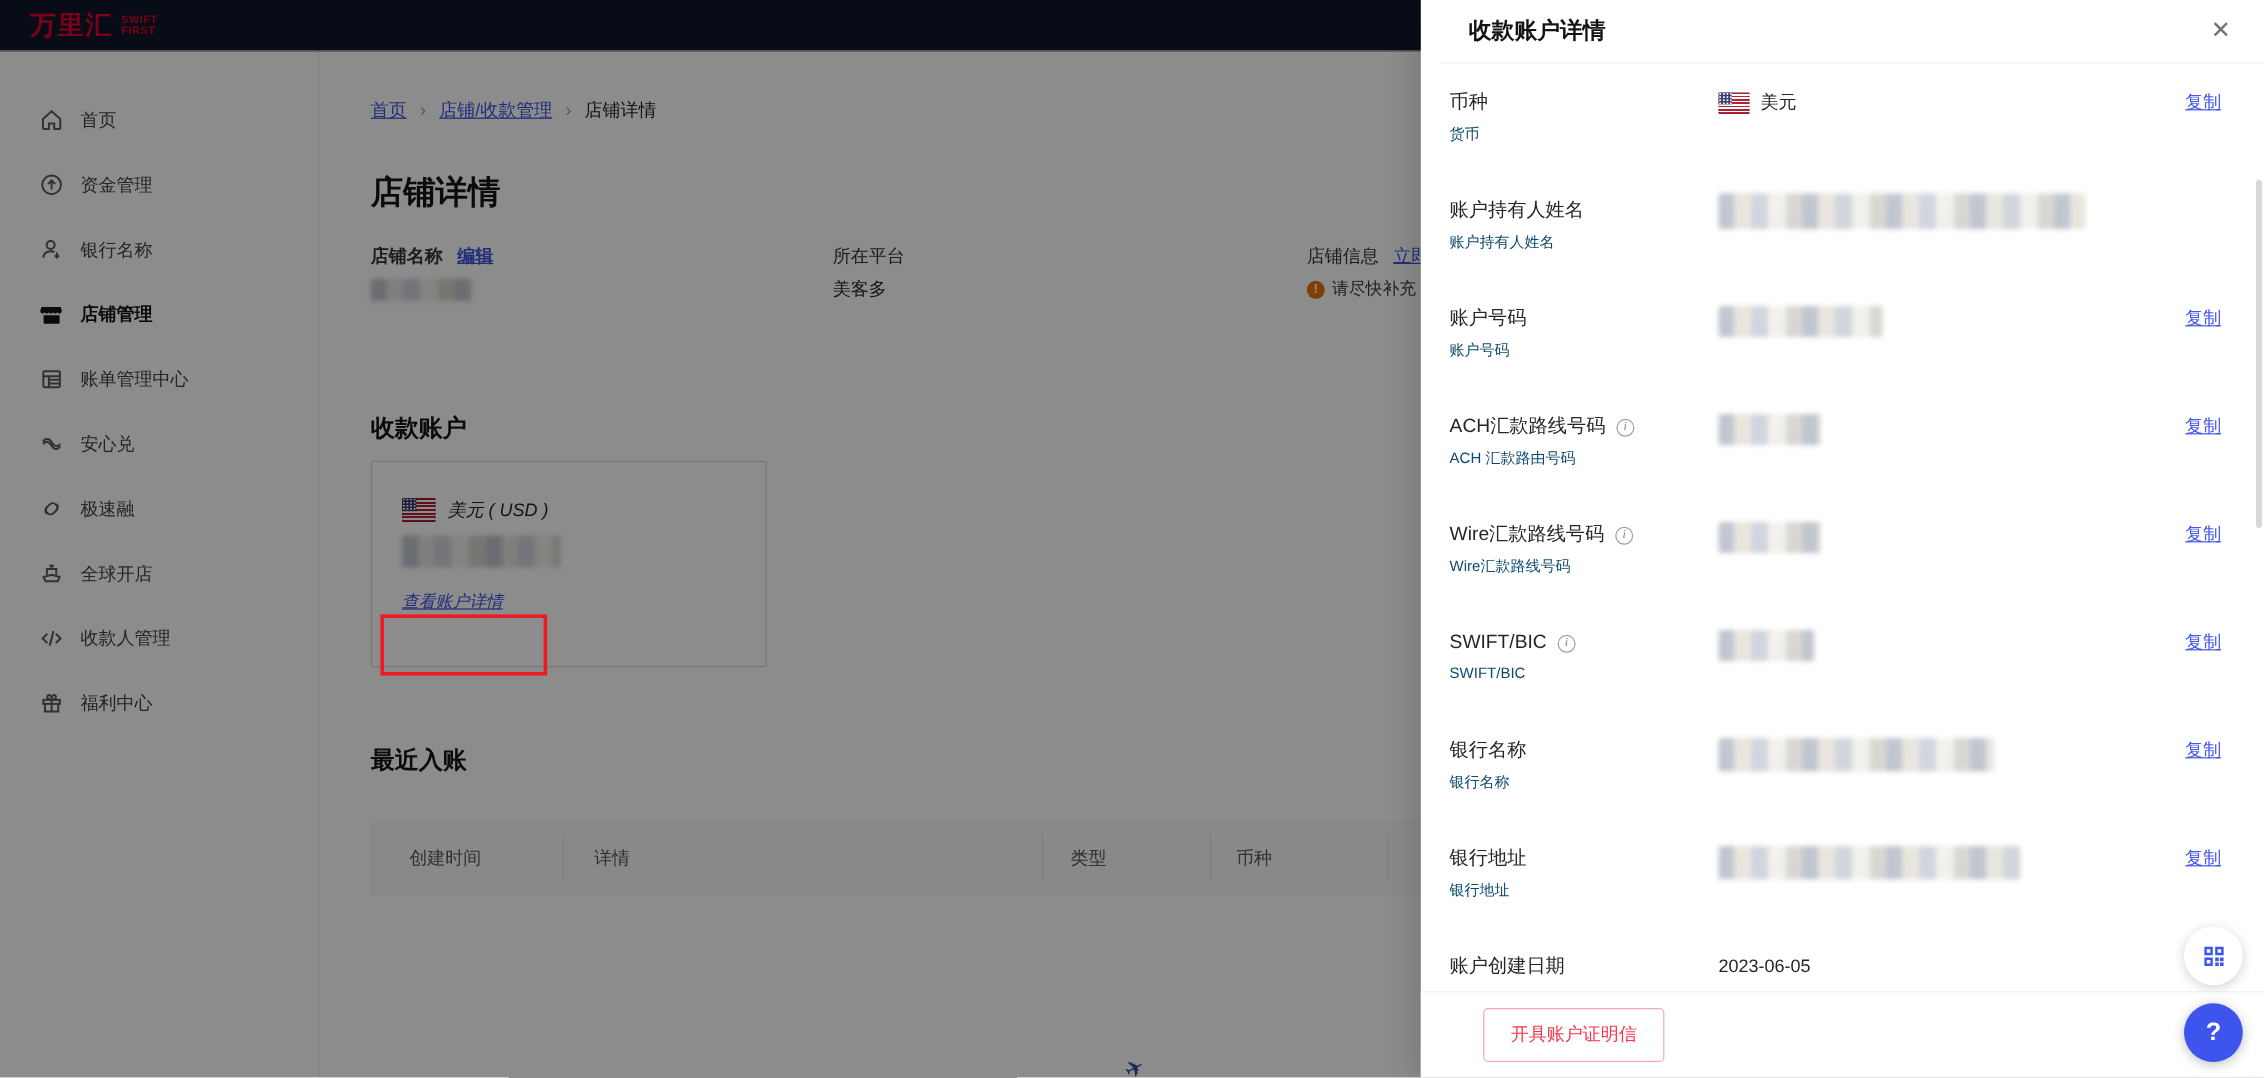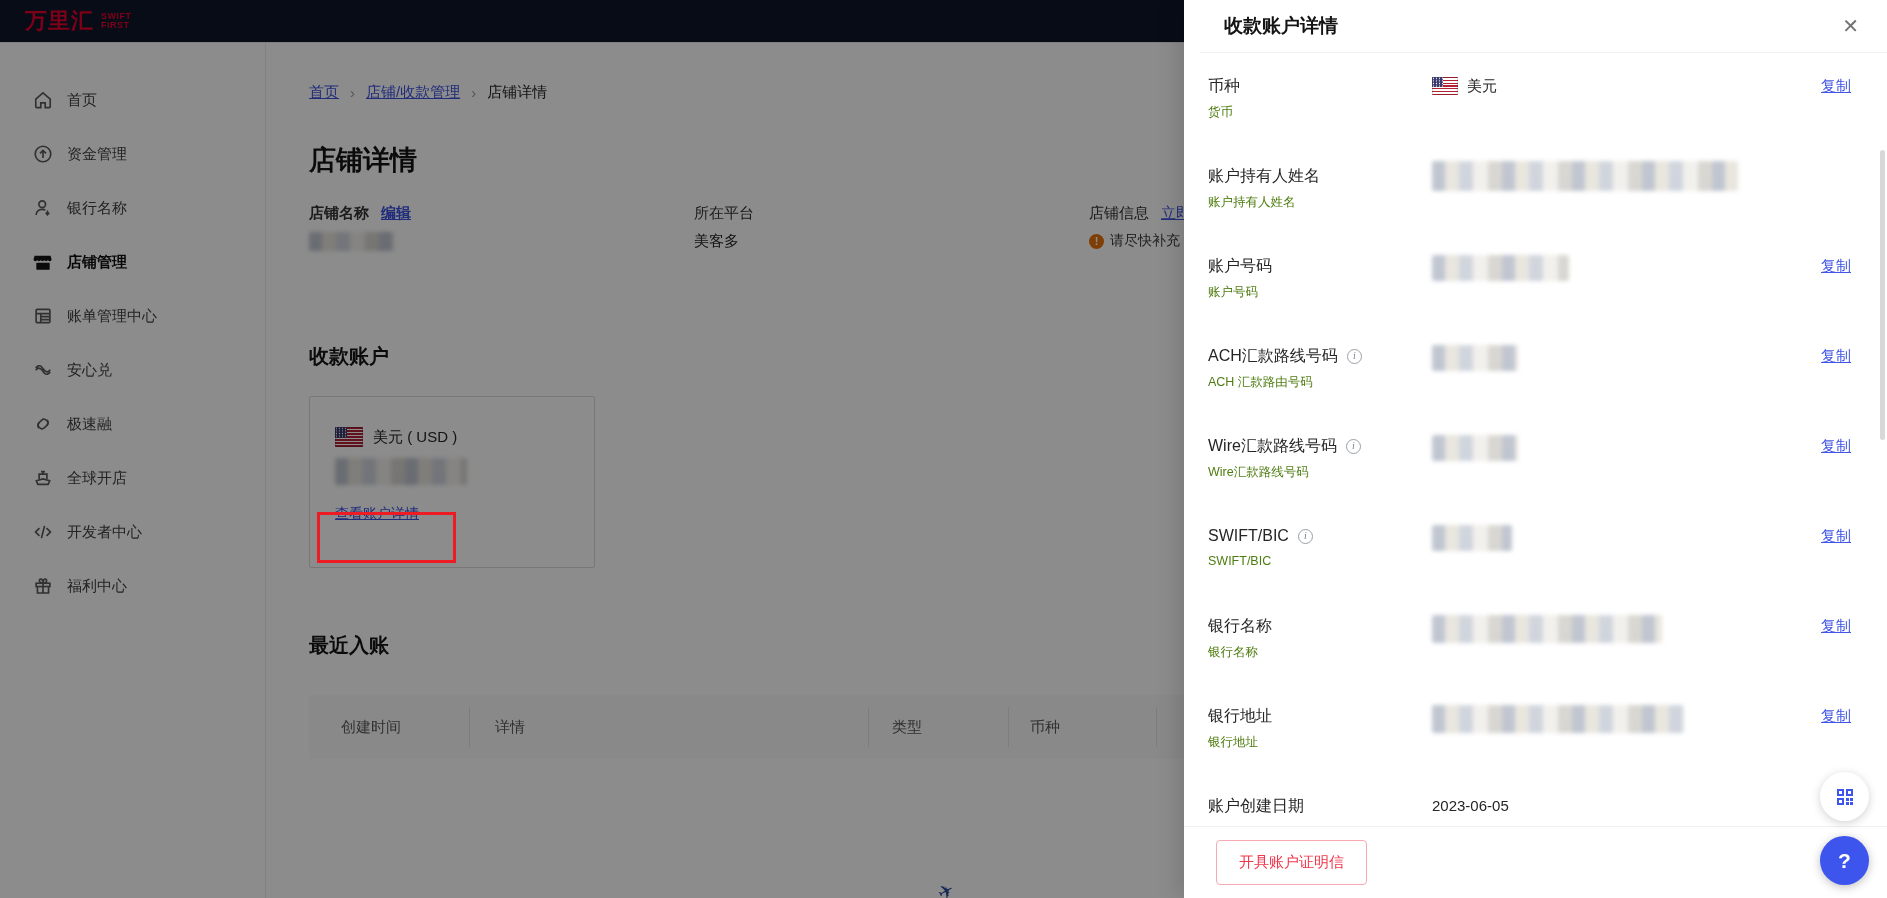--- a/index.html
+++ b/index.html
@@ -37,22 +37,22 @@
   .col-name { width:385px;font-weight:bold; }
   .col-platform { width:395px; }
   .col-info { width:96px; overflow:hidden; white-space:nowrap; }
   .inline-link { color:#3d52e0; text-decoration:underline; cursor:pointer; margin-left:12px; font-size:15px; }
   .warn-line { margin-top:9px; display:flex; align-items:center; gap:6px; font-size:14px; color:#3a3a3a; white-space:nowrap; }
   .warn-dot { width:15px; height:15px; border-radius:50%; background:#e8710a; color:#fff; flex:none;
     font-size:11px; font-weight:bold; display:grid; place-items:center; line-height:1; }
   .section-title { margin-top:92px; font-size:20px; font-weight:bold; color:#141414; }
   .section-title.recent { margin-top:64px; }
 
-  .account-card { margin-top:26px; width:286px; height:172px; border:1px solid #d9d9d9; border-radius:2px;
-    background:#fff; padding:30px 25px 0 25px; }
+  .account-card { margin-top:14px; width:330px; height:172px; border:1px solid #d9d9d9; border-radius:2px;
+    background:#fff; padding:30px 25px 0 25px;font-style:italic; }
   .card-cur { display:flex; align-items:center; gap:10px; font-size:15px; color:#262626; }
   .card-blur { margin-top:11px; }
   .card-link { display:inline-block; margin-top:20px; font-size:14px; color:#3d52e0; text-decoration:underline; cursor:pointer; }
 
   .table-head { margin-top:36px; width:1541px; height:64px; background:#fafafa; display:flex; align-items:flex-start; }
   .th { font-size:15px; color:#595959; position:relative; height:100%; display:flex; align-items:center; }
   .th-1 { width:160px; padding-left:32px; }
   .th-2 { width:140px; padding-left:24px; }
   .th-3 { width:399px; padding-left:26px; }
   .th-4 { width:148px; padding-left:22px; }
@@ -89,38 +89,38 @@
   .drawer-title { font-size:19px; font-weight:bold; color:#141414; }
   .drawer-close { margin-left:auto; font-size:20px; color:#737373; cursor:pointer; font-weight:300;
     line-height:1; padding:4px; }
   .drawer-body { position:absolute; top:53px; left:0; right:0; bottom:72px; overflow:hidden; padding:22px 0 0 24px; }
   .field-row { position:relative; height:90px; }
   .field-label-line { display:flex; align-items:center; gap:9px; }
   .field-label { font-size:16px; color:#262626; line-height:22px; }
   .info-icon { width:15px; height:15px; border:1px solid #9aa0a6; border-radius:50%; color:#7d828a;
     font-size:10px; font-family:"Liberation Serif",serif; font-style:italic; display:grid; place-items:center;
     line-height:1; cursor:pointer; }
-  .field-sub { margin-top:7px; font-size:12.5px; color:#4d7c0f; }
+  .field-sub { margin-top:7px; font-size:12.5px; color:#0c4a6e; }
   .field-value { position:absolute; left:224px; top:0; display:flex; align-items:center; gap:9px;
     font-size:15px; color:#262626; line-height:22px; }
   .copy-link { position:absolute; right:36px; top:0; font-size:15px; color:#4256e8; text-decoration:underline;
     cursor:pointer; line-height:22px; }
   .vb-name { width:306px; height:30px; margin-top:-4px; }
   .vb-number { width:137px; height:26px; }
   .vb-ach { width:86px; height:26px; }
   .vb-wire { width:86px; height:26px; }
   .vb-swift { width:80px; height:26px; }
   .vb-bank { width:230px; height:28px; }
   .vb-addr { width:252px; height:28px; }
   .vb-shop { width:132px; height:27px; }
   .vb-shopname { width:85px; height:19px; }
   .drawer-scrollthumb { position:absolute; right:2px; top:150px; width:5px; height:290px;
     background:#d8d8d8; border-radius:3px; cursor:pointer; }
   .drawer-footer { position:absolute; left:0; right:0; bottom:0; height:72px; border-top:1px solid #f0f0f0;
-    background:#fff; display:flex; align-items:center; padding-left:32px; }
+    background:#fff; display:flex; align-items:center; padding-left:52px; }
   .cert-btn { height:45px; padding:0 22px; background:#fff; border:1px solid #f7a9b1; border-radius:4px;
     color:#f0384c; font-size:15px; cursor:pointer; font-family:inherit; }
 
   
   .float-btn { position:absolute; right:18px; width:49px; height:49px; border-radius:50%; z-index:40;
     display:grid; place-items:center; cursor:pointer; border:none; }
   .qr-btn { top:772px; background:#fff; box-shadow:0 2px 10px rgba(0,0,0,.18); }
   .help-btn { top:836px; background:#3d55ec; color:#fff; font-size:21px; font-weight:bold;
     box-shadow:0 2px 10px rgba(0,0,0,.25); font-family:inherit; }
 </style>
@@ -191,21 +191,21 @@
       <svg viewBox="0 0 18 18" fill="none" stroke="currentColor" stroke-width="1.5">
           <path d="M3 11.5 9 9.8l6 1.7-1.4 3.2H4.4L3 11.5Z"></path>
           <path d="M5.5 9.9V5.5h7v4.4M9 5.5V3.2M7.2 3.2h3.6"></path>
         </svg>
       <span>全球开店</span>
     </div>
     <div class="side-item">
       <svg viewBox="0 0 18 18" fill="none" stroke="currentColor" stroke-width="1.5">
           <path d="M5.8 5.5 2.3 9l3.5 3.5M12.2 5.5 15.7 9l-3.5 3.5M10.4 3.5 7.6 14.5"></path>
         </svg>
-      <span>开发者中心</span>
+      <span>收款人管理</span>
     </div>
     <div class="side-item">
       <svg viewBox="0 0 18 18" fill="none" stroke="currentColor" stroke-width="1.5">
           <rect x="2.8" y="6.5" width="12.4" height="3"></rect>
           <path d="M4 9.5v5.8h10V9.5M9 6.5v8.8M9 6.5S6.8 6.3 6 5.2c-.7-1-.2-2.4 1-2.4S9 4.5 9 6.5Zm0 0s2.2-.2 3-1.3c.7-1 .2-2.4-1-2.4S9 4.5 9 6.5Z"></path>
         </svg>
       <span>福利中心</span>
     </div>
   </aside>
 

